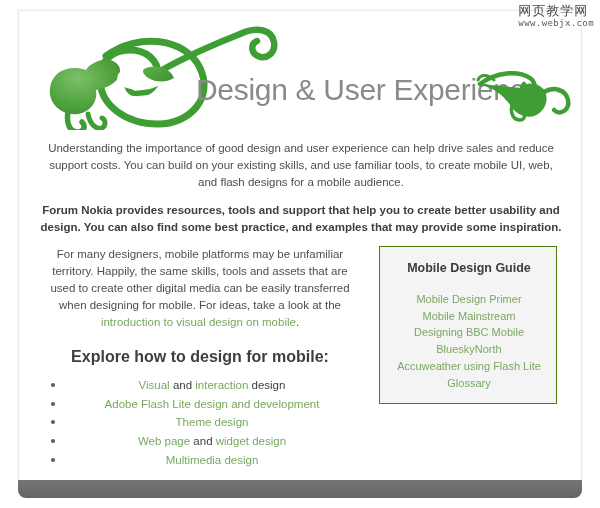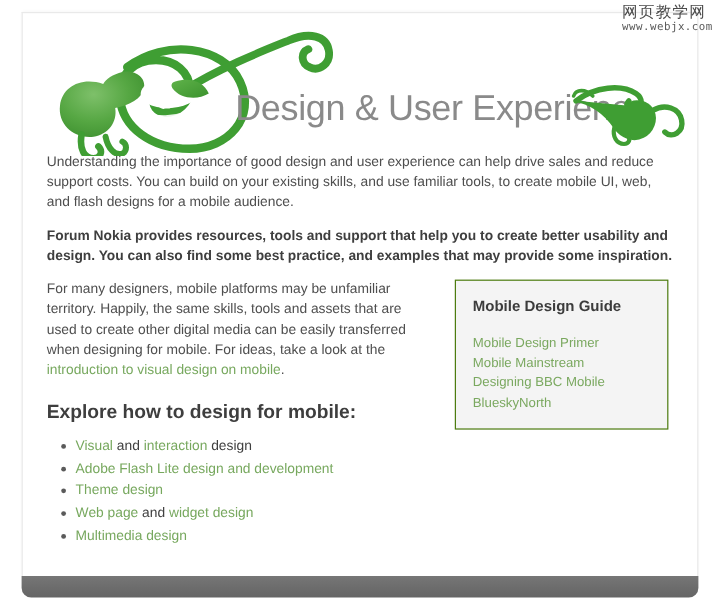--- a/index.html
+++ b/index.html
@@ -81,25 +81,26 @@
     width: 562px;
     height: 118px;
     overflow: hidden;
   }
   #banner svg { display: block; }
 
   
   #content {
     position: absolute;
     left: 20px;
-    top: 116px;
+    top: 129px;
     width: 524px;
     font-size: 11.5px;
     color: #4a4a4a;
     line-height: 1.45;
+    text-align: center;
   }
 
   p.intro {
     margin: 0 0 12px 0;
     color: #4e4e4e;
     font-size: 11.5px;
     line-height: 1.46;
   }
   p.lead {
     margin: 0 0 10px 0;
@@ -286,20 +287,22 @@
 
         </div>
 
         <div id="guide-box">
           <h3>Mobile Design Guide</h3>
           <ul id="guide-links">
               <li><a href="#">Mobile Design Primer</a></li>
               <li><a href="#">Mobile Mainstream</a></li>
               <li><a href="#">Designing BBC Mobile</a></li>
               <li><a href="#">BlueskyNorth</a></li>
+              <li><a href="#">Accuweather using Flash Lite</a></li>
+              <li><a href="#">Glossary</a></li>
             </ul>
         </div>
 
       </div>
 
     </div>
   </div>
 
   <div id="footer-bar"></div>
 

